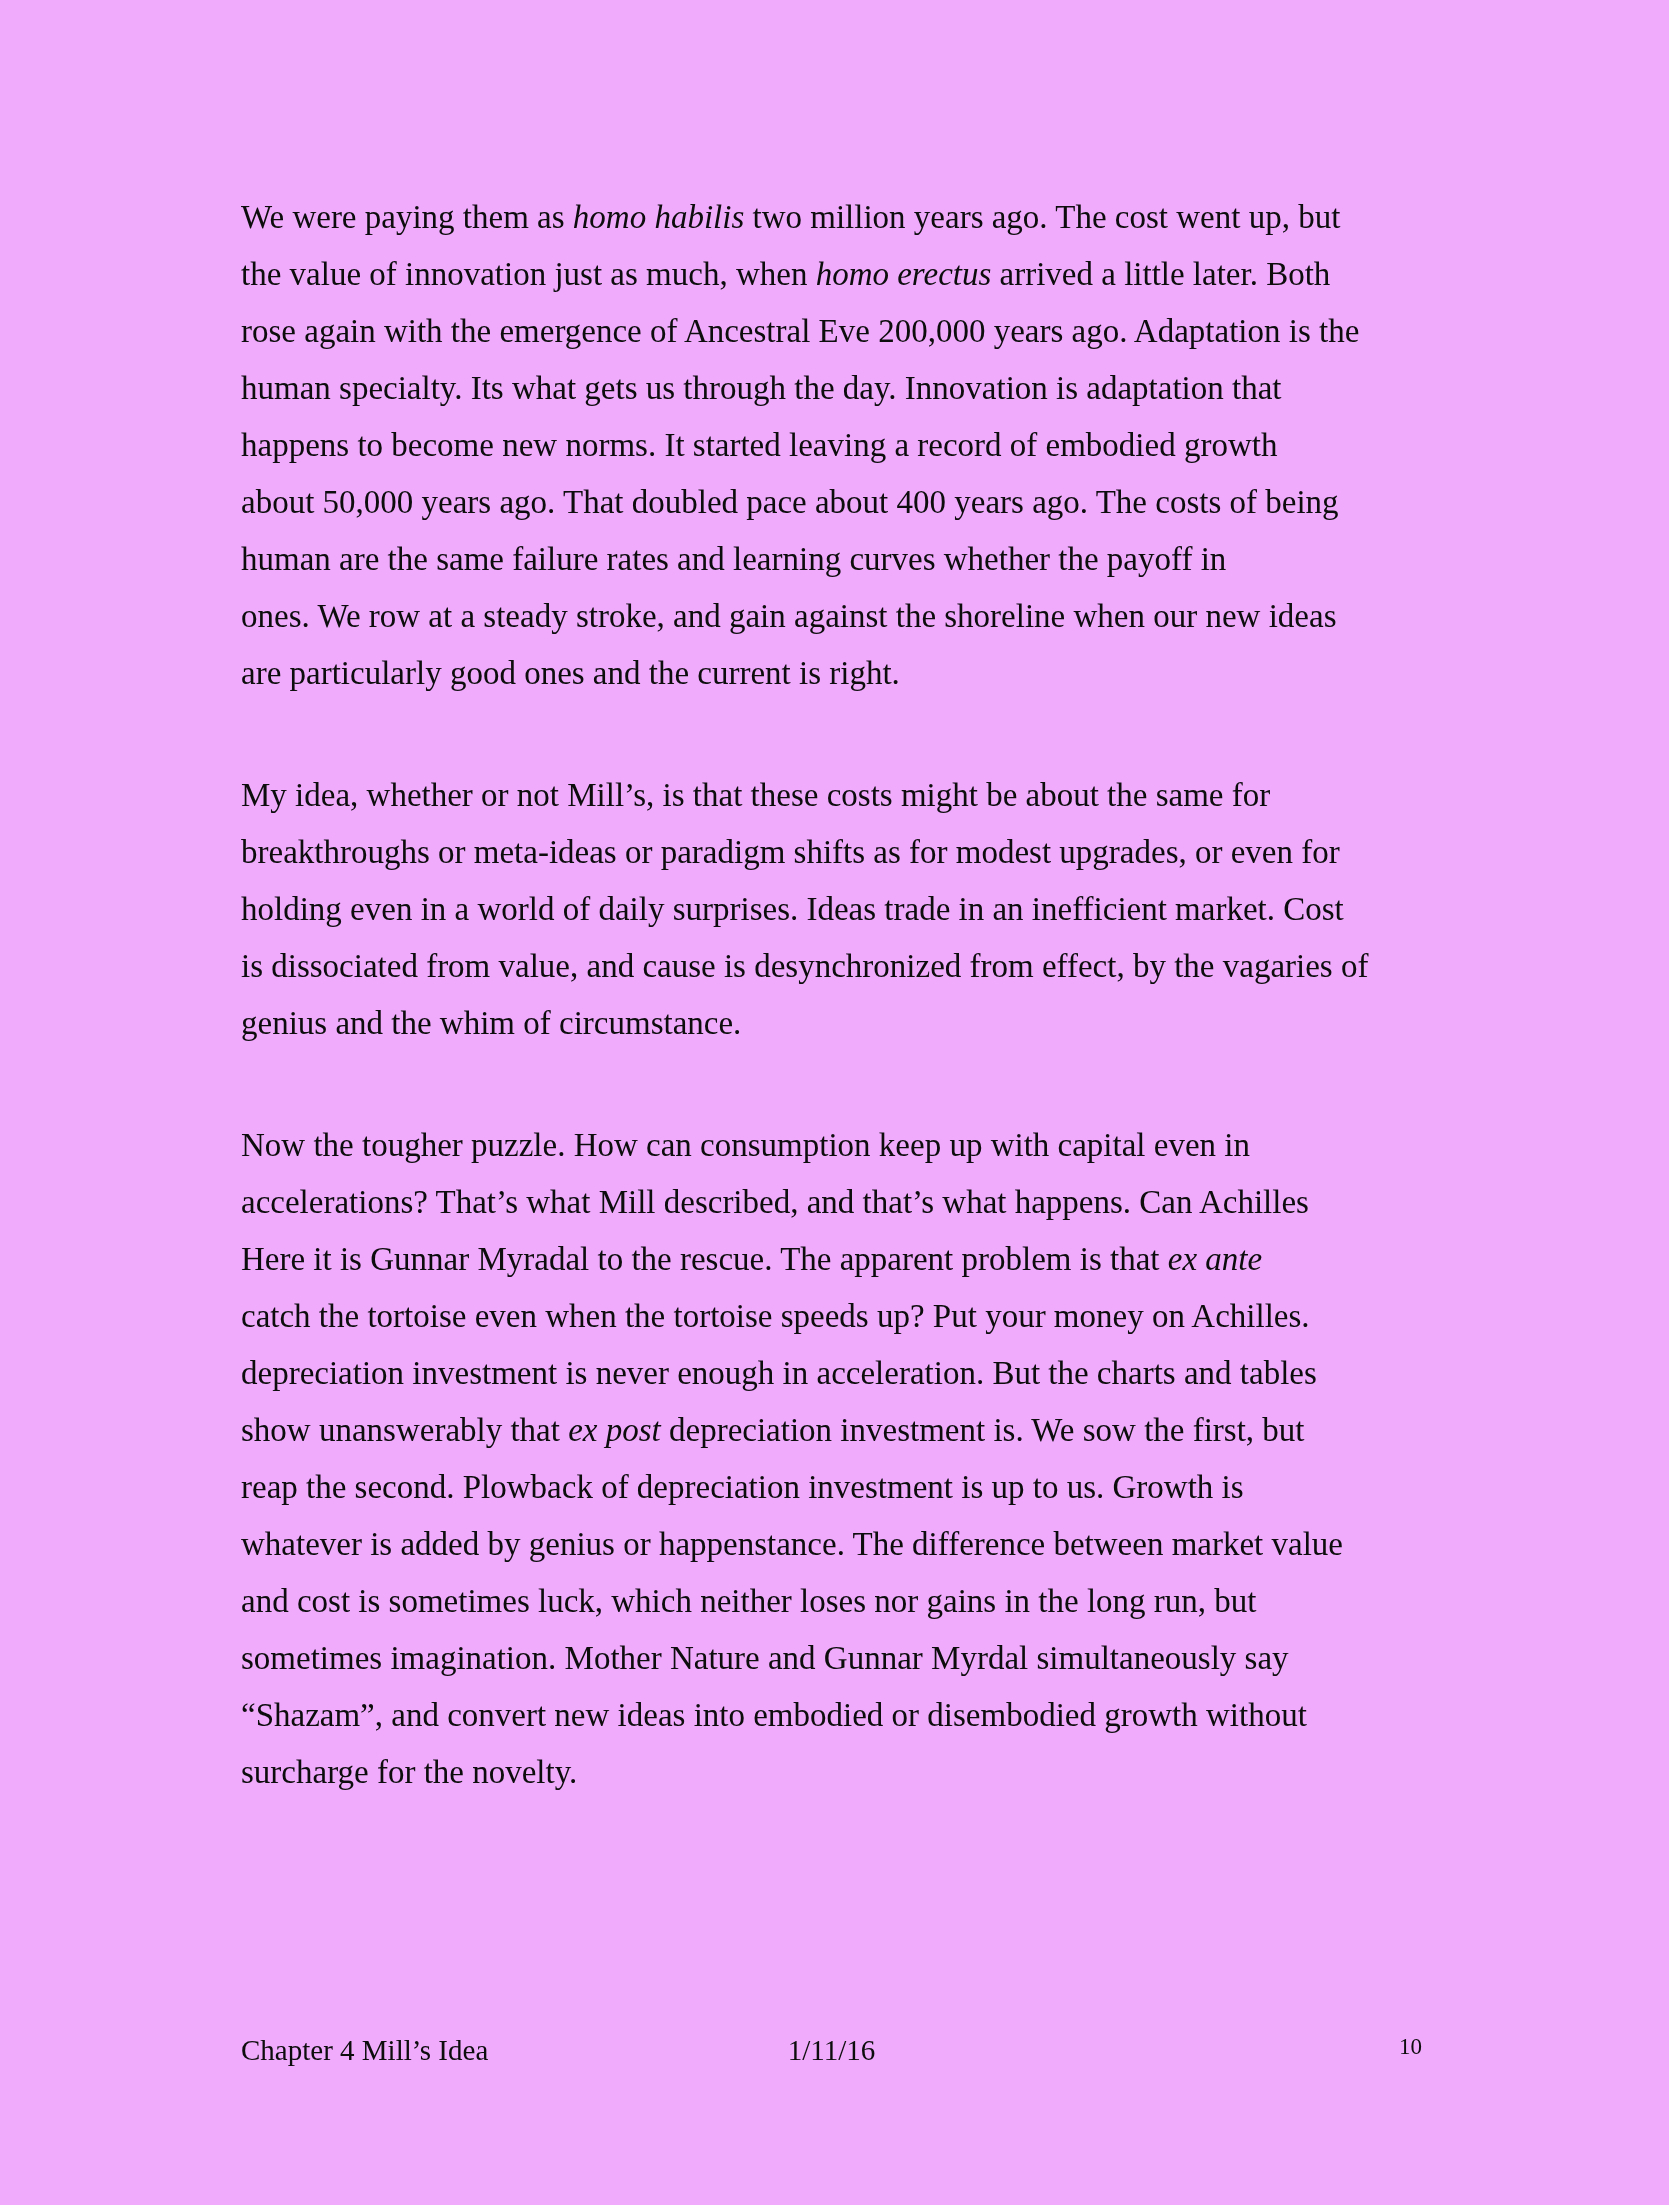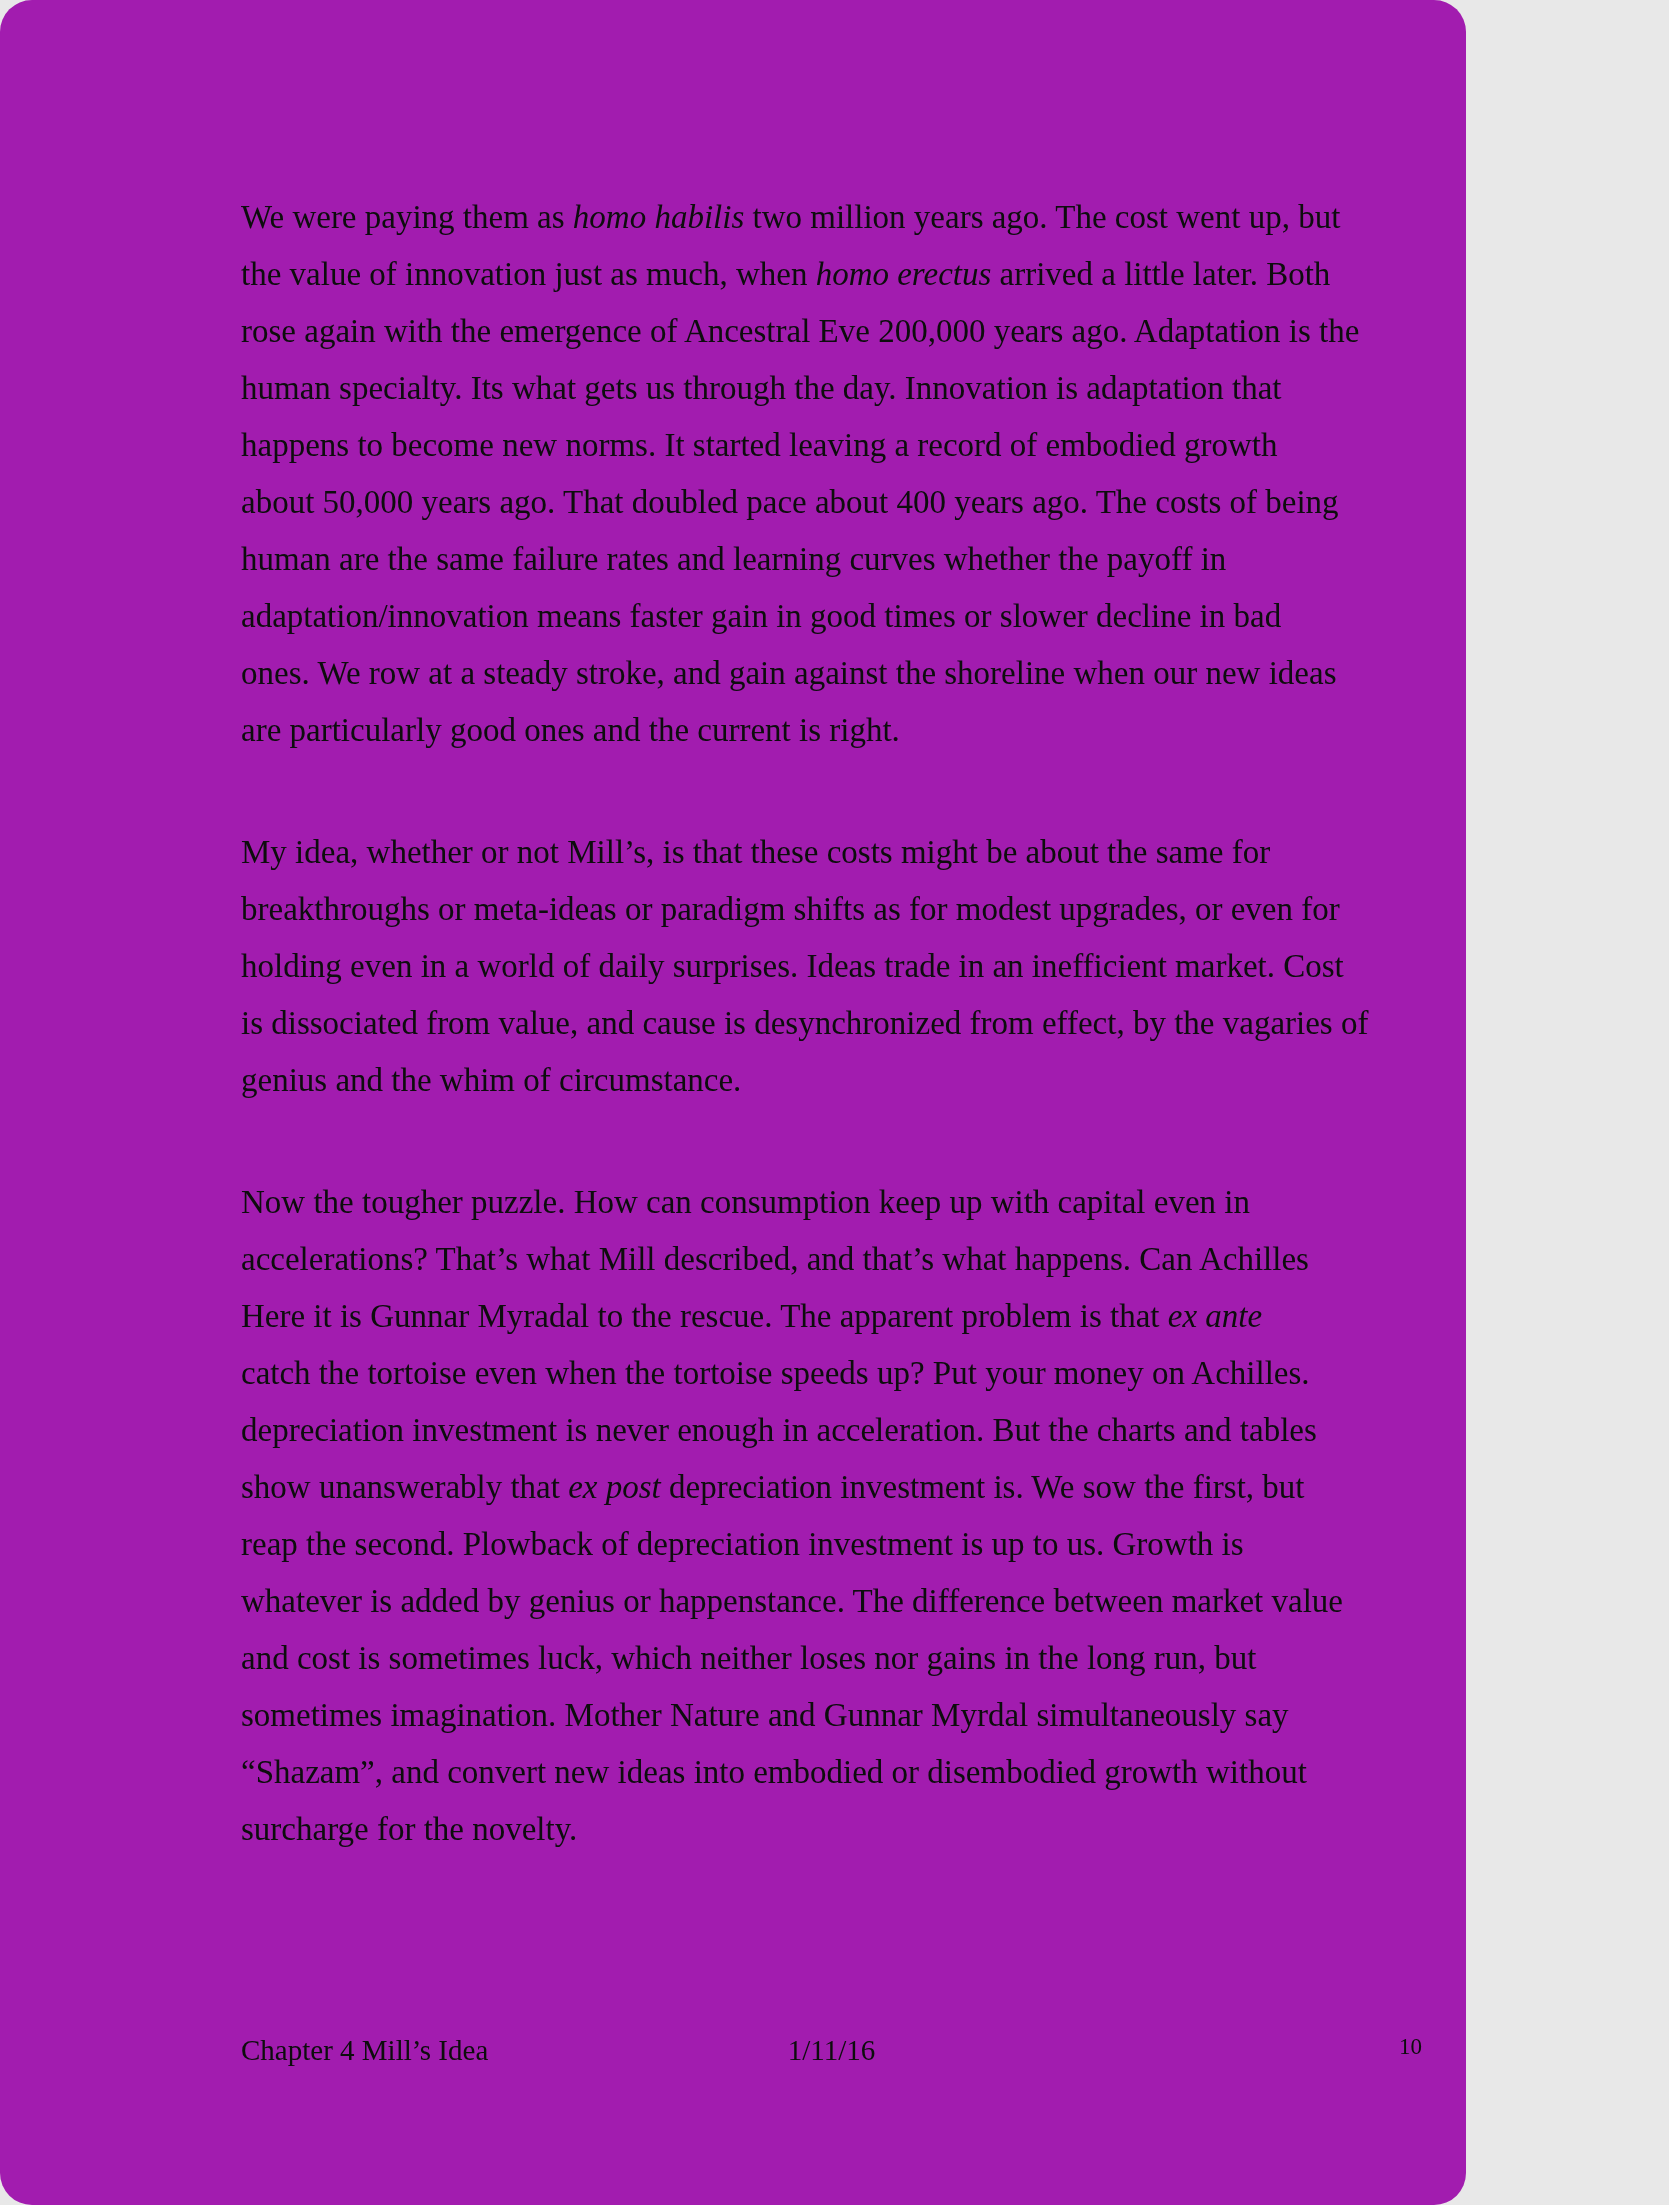--- a/index.html
+++ b/index.html
@@ -1,24 +1,23 @@
 <!DOCTYPE html>
 <html style="font-size:10.5px"><head>
 <meta charset="utf-8">
 <style>
   html, body { margin: 0; padding: 0; background: #e8e8e8; }
   .page {
     position: relative;
-    width: 1466px;
+    width: 1669px;
     height: 2205px;
-    background: #a21caf;
+    background: #f0abfc;
     overflow: hidden;
     font-family: "Liberation Serif", serif;
     color: #0d0d0d;
-    border-radius: 32px;
   }
   .body-text {
     position: absolute;
     left: 241px;
     top: 189px;
     width: 1198px;
     font-size: 33px;
     line-height: 57px;
   }
   .para { margin: 0; }
@@ -54,21 +53,20 @@
 
   <div class="body-text" id="body-text">
       <div class="para">
         <div class="line"><span>We were paying them as </span><em>homo habilis</em><span> two million years ago. The cost went up, but</span></div>
         <div class="line"><span>the value of innovation just as much, when </span><em>homo erectus</em><span> arrived a little later. Both</span></div>
         <div class="line"><span>rose again with the emergence of Ancestral Eve 200,000 years ago. Adaptation is the</span></div>
         <div class="line"><span>human specialty. Its what gets us through the day. Innovation is adaptation that</span></div>
         <div class="line"><span>happens to become new norms. It started leaving a record of embodied growth</span></div>
         <div class="line"><span>about 50,000 years ago. That doubled pace about 400 years ago. The costs of being</span></div>
         <div class="line"><span>human are the same failure rates and learning curves whether the payoff in</span></div>
-        <div class="line"><span>adaptation/innovation means faster gain in good times or slower decline in bad</span></div>
         <div class="line"><span>ones. We row at a steady stroke, and gain against the shoreline when our new ideas</span></div>
         <div class="line"><span>are particularly good ones and the current is right.</span></div>
       </div>
       <div class="para">
         <div class="line"><span>My idea, whether or not Mill’s, is that these costs might be about the same for</span></div>
         <div class="line"><span>breakthroughs or meta-ideas or paradigm shifts as for modest upgrades, or even for</span></div>
         <div class="line"><span>holding even in a world of daily surprises. Ideas trade in an inefficient market. Cost</span></div>
         <div class="line"><span>is dissociated from value, and cause is desynchronized from effect, by the vagaries of</span></div>
         <div class="line"><span>genius and the whim of circumstance.</span></div>
       </div>

